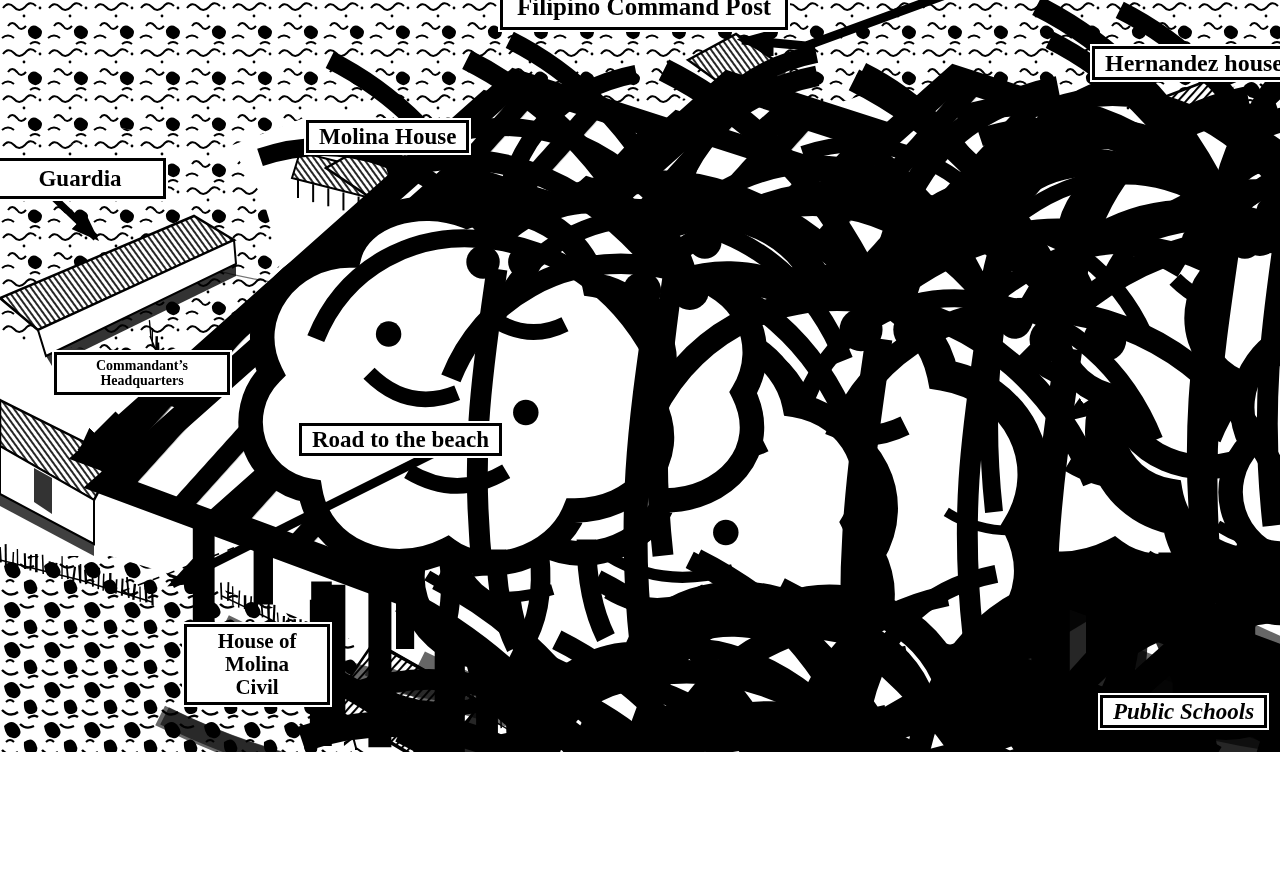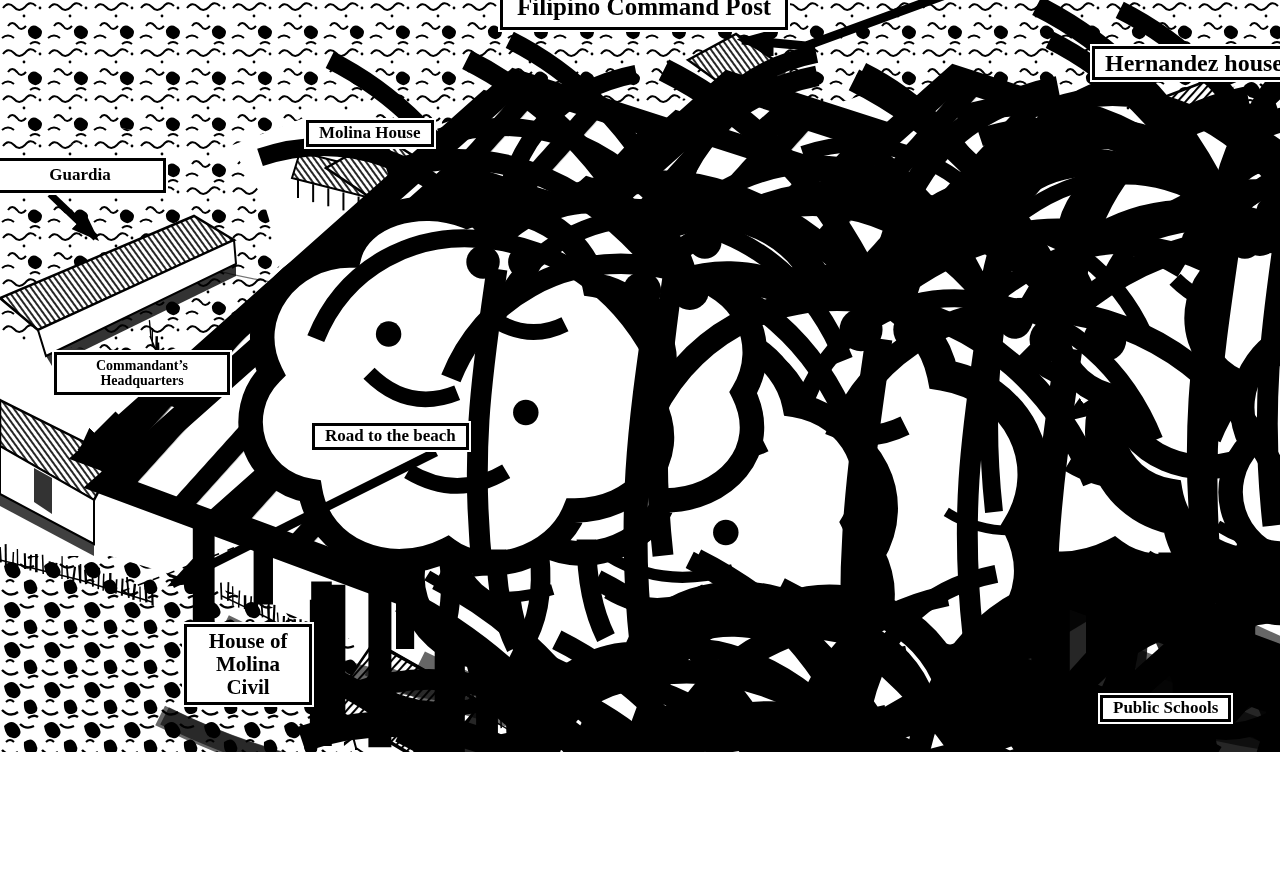--- a/index.html
+++ b/index.html
@@ -1,30 +1,30 @@
 <!DOCTYPE html>
 <html><head>
 <meta charset="utf-8">
 <style>
   html,body{margin:0;padding:0;background:#fff;}
   #stage{position:relative;width:1280px;height:752px;overflow:hidden;background:#fff;font-family:"Liberation Serif","DejaVu Serif",serif;}
   #scene{position:absolute;left:0;top:0;}
   .lbl{position:absolute;z-index:5;background:#fff;border:3px solid #000;color:#000;
-       font-family:"Liberation Serif","DejaVu Serif",serif;font-weight:bold;font-size:17px;
+       font-family:"Liberation Serif","DejaVu Serif",serif;font-weight:bold;font-size:23px;
        line-height:1.1;padding:1px 10px;white-space:nowrap;box-shadow:0 0 0 2px #fff;}
   .lbl.center{text-align:center;white-space:normal;}
   #lbl-command{left:500px;top:-16px;padding:6px 14px;font-size:25px;}
   #lbl-hernandez{left:1092px;top:46px;font-size:24px;}
   #lbl-molina{left:306px;top:120px;}
   #lbl-tribunal{left:-6px;top:158px;width:150px;text-align:center;padding:5px 8px;}
   #lbl-commandant{left:54px;top:352px;width:158px;font-size:14px;padding:3px 6px;}
-  #lbl-road{left:312px;top:423px;}
+  #lbl-road{left:299px;top:423px;}
   #lbl-guardia{left:1014px;top:361px;}
-  #lbl-quezon{left:184px;top:624px;width:114px;font-size:21px;padding:3px 4px;}
-  #lbl-schools{left:1100px;top:695px;}
+  #lbl-quezon{left:184px;top:624px;width:114px;font-size:21px;padding:3px 13px;}
+  #lbl-schools{left:1100px;top:695px;font-style:italic;}
 </style>
 </head>
 <body>
 
 <div id="stage">
 
 <svg id="scene" width="1280" height="896" viewBox="0 0 1280 896">
   <defs>
     <pattern id="hatch" width="6" height="6" patternTransform="rotate(42)" patternUnits="userSpaceOnUse">
       <rect width="6" height="6" fill="#fff"></rect>

